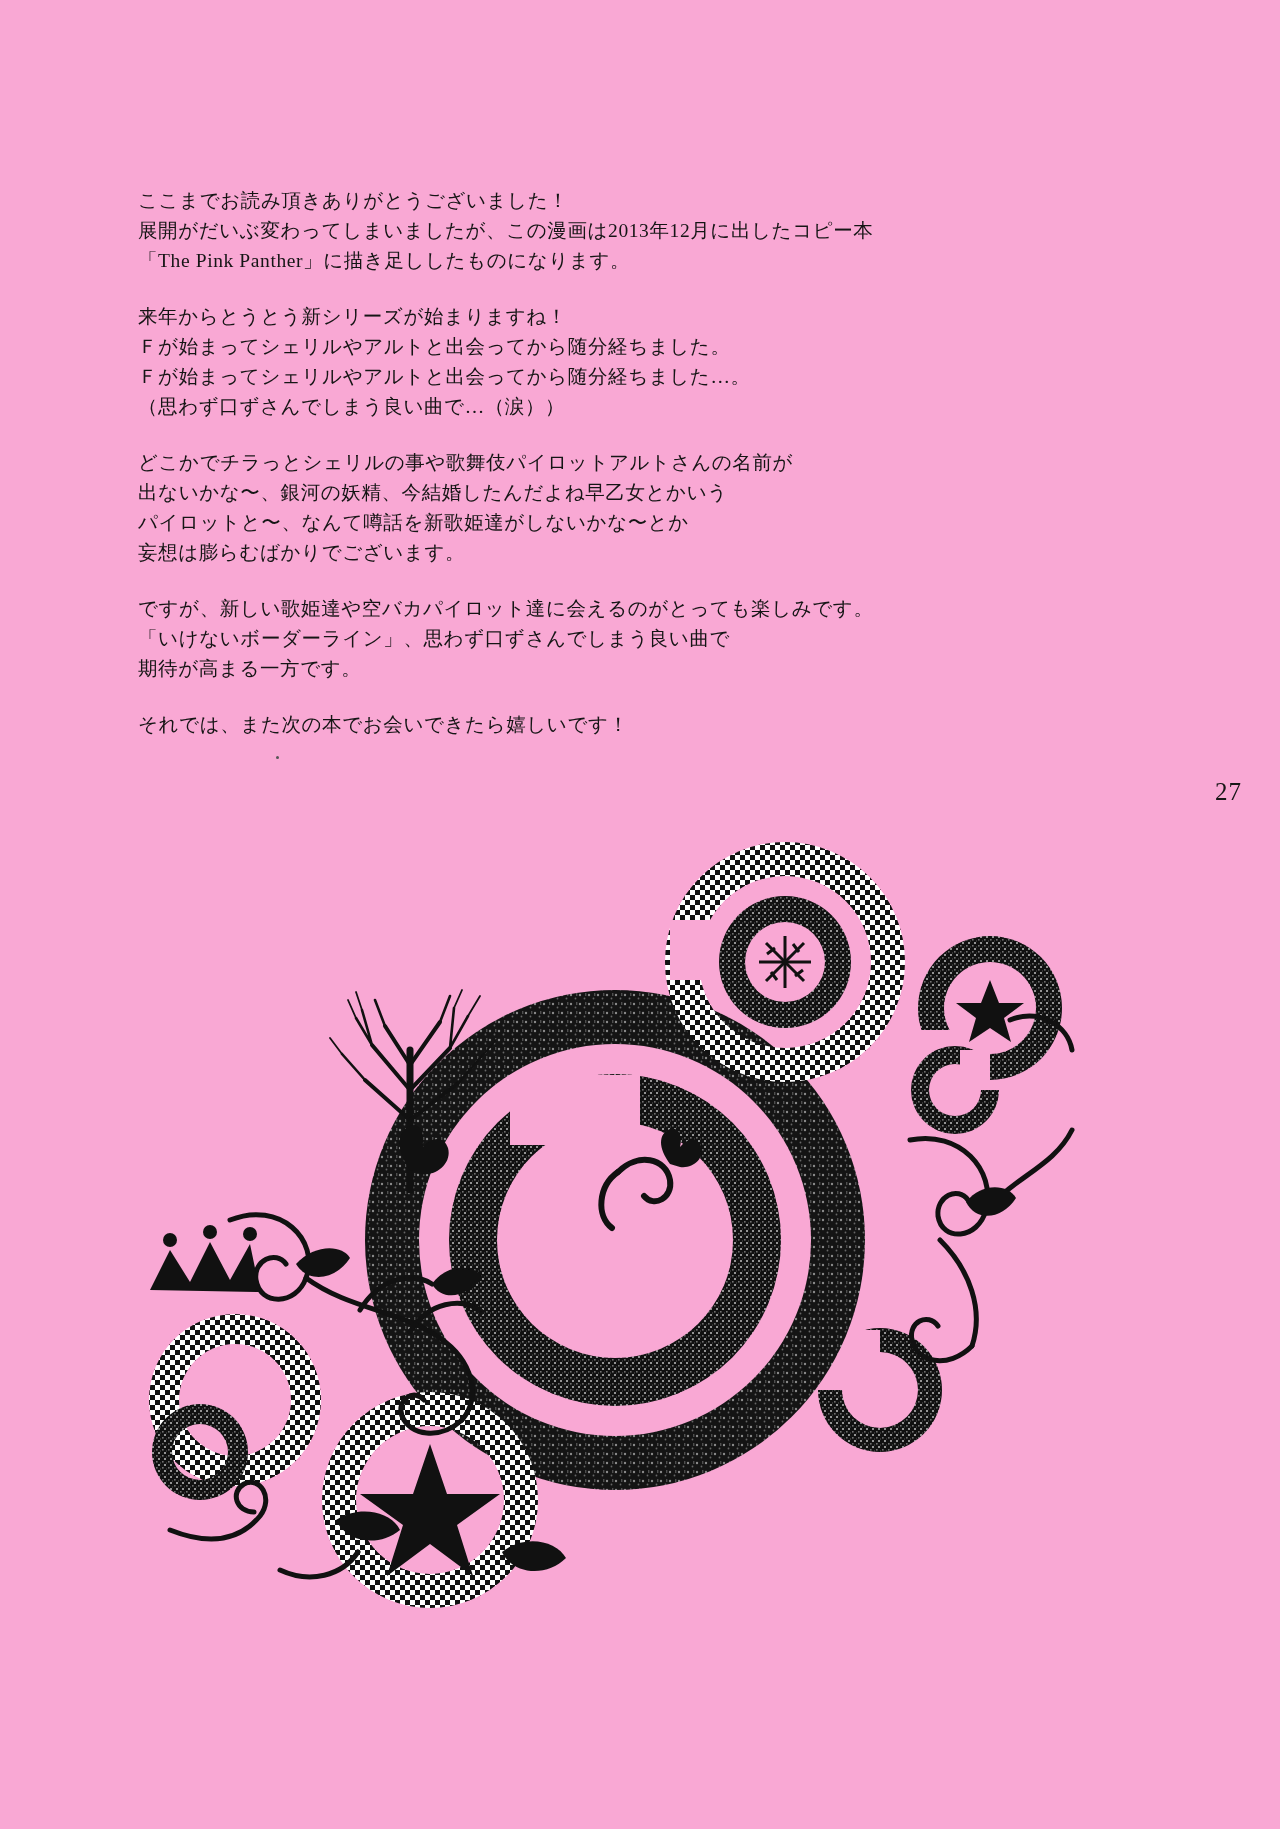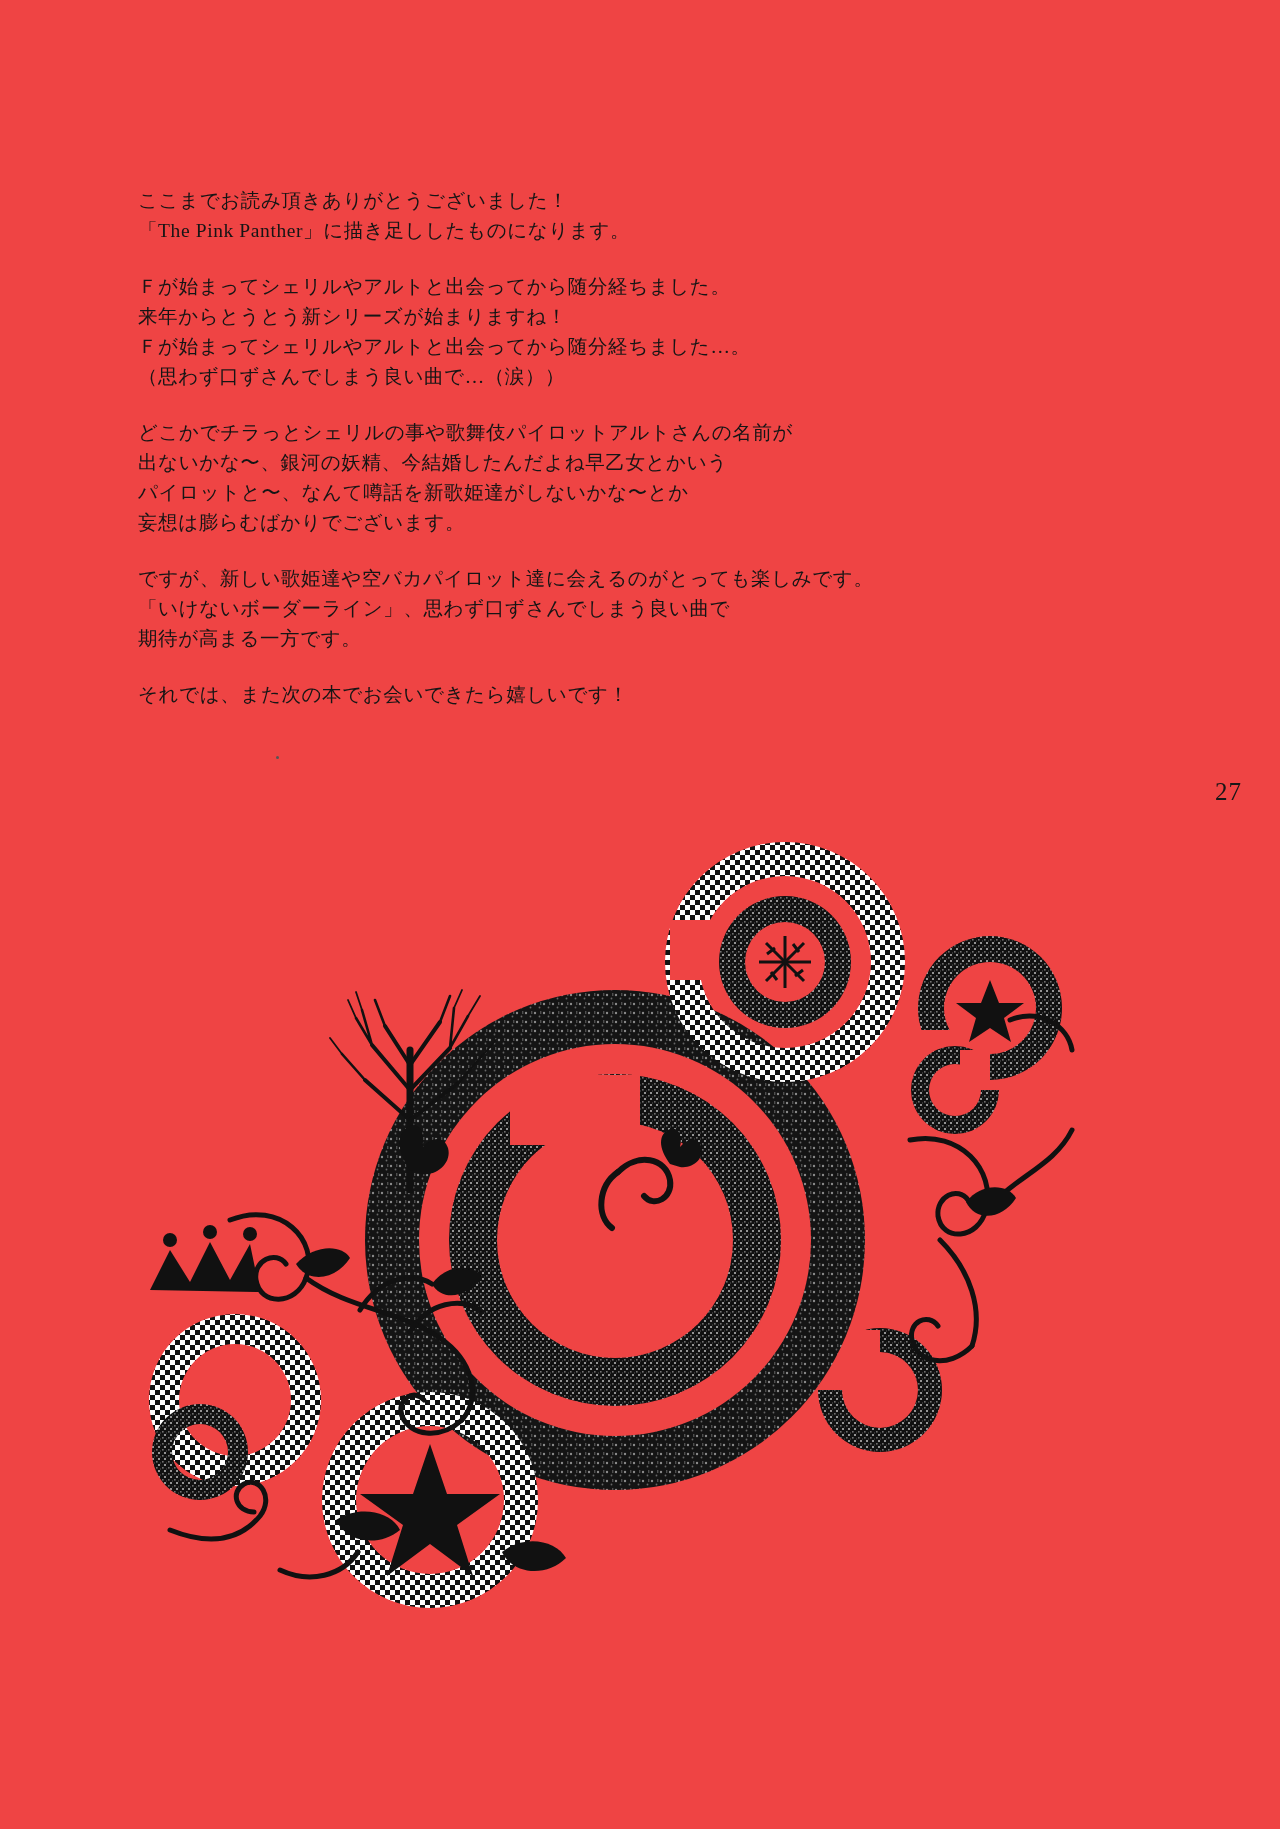--- a/index.html
+++ b/index.html
@@ -12,21 +12,21 @@
     height: 1829px;
     position: relative;
     overflow: hidden;
     font-family: "Liberation Serif", serif;
     color: #111111;
   }
 
   .page {
     position: absolute;
     inset: 0;
-    background: #ef4444;
+    background: #f9a8d4;
     padding-left: 22px;
   }
 
   
   .afterword {
     position: absolute;
     left: 138px;
     top: 186px;
     width: 860px;
   }
@@ -76,26 +76,27 @@
 </style>
 </head>
 <body>
 
 <div class="page">
 
   <div class="afterword">
 
     <div class="para">
       <div class="line">ここまでお読み頂きありがとうございました！</div>
+      <div class="line">展開がだいぶ変わってしまいましたが、この漫画は2013年12月に出したコピー本</div>
       <div class="line">「The Pink Panther」に描き足ししたものになります。</div>
     </div>
 
     <div class="para">
+      <div class="line">来年からとうとう新シリーズが始まりますね！</div>
       <div class="line">Ｆが始まってシェリルやアルトと出会ってから随分経ちました。</div>
-      <div class="line">来年からとうとう新シリーズが始まりますね！</div>
       <div class="line">Ｆが始まってシェリルやアルトと出会ってから随分経ちました…。</div>
       <div class="line">（思わず口ずさんでしまう良い曲で…（涙））</div>
     </div>
 
     <div class="para">
       <div class="line">どこかでチラっとシェリルの事や歌舞伎パイロットアルトさんの名前が</div>
       <div class="line">出ないかな〜、銀河の妖精、今結婚したんだよね早乙女とかいう</div>
       <div class="line">パイロットと〜、なんて噂話を新歌姫達がしないかな〜とか</div>
       <div class="line">妄想は膨らむばかりでございます。</div>
     </div>

